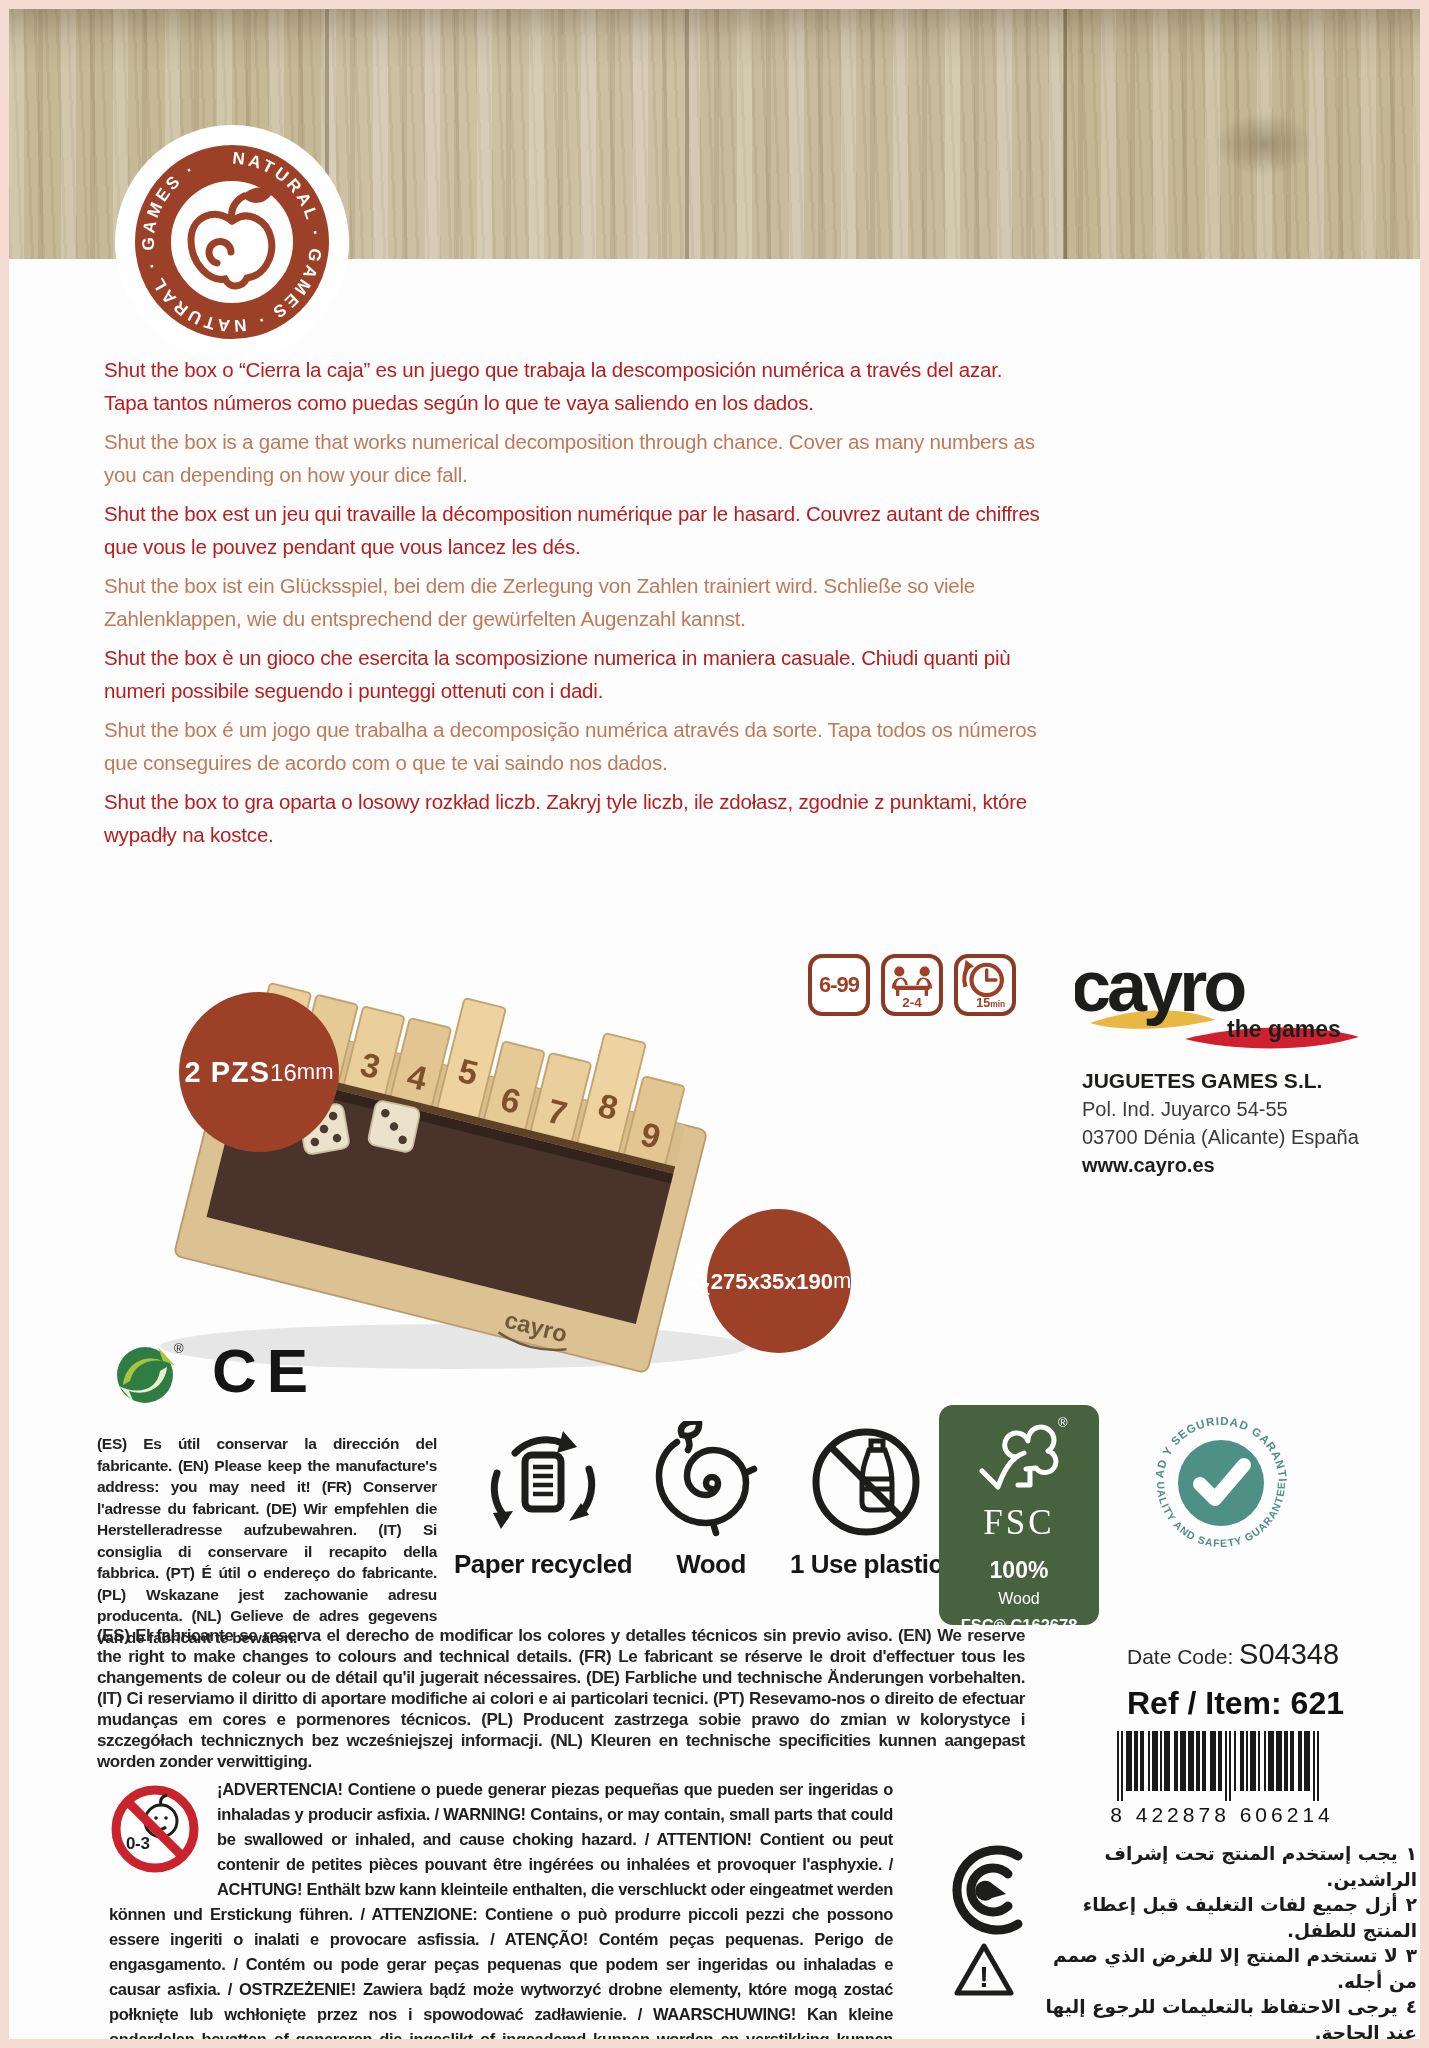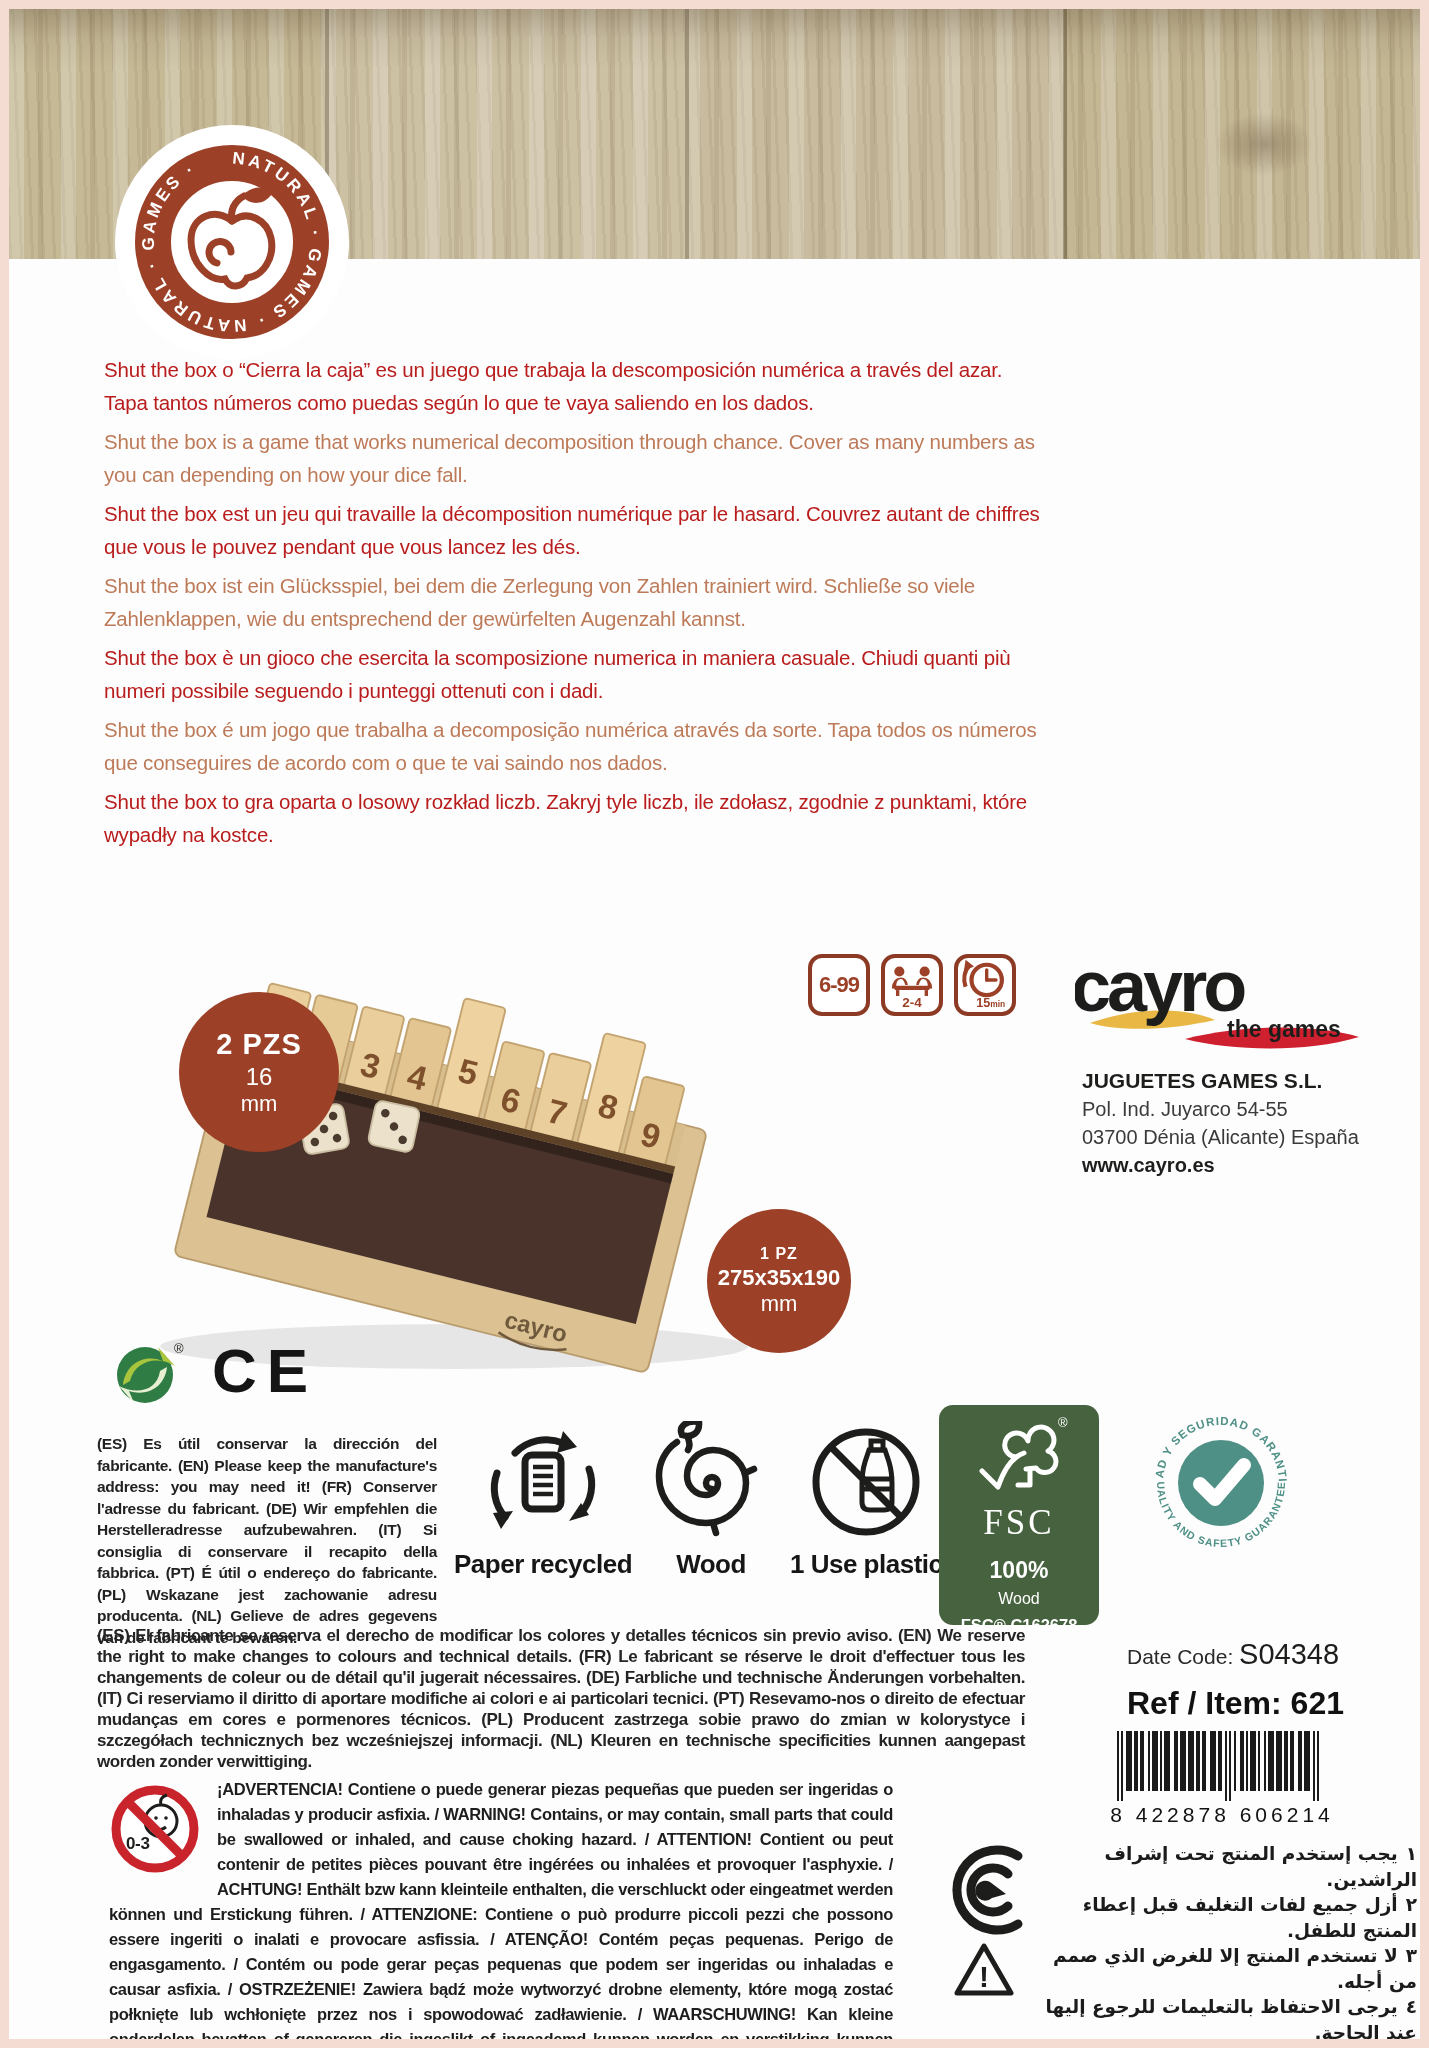--- a/index.html
+++ b/index.html
@@ -16,21 +16,21 @@
       linear-gradient(90deg,#c6b996 0 316px,#8f7f61 316px 320px,#cdc1a4 320px 676px,#8f7f61 676px 680px,#c9bc9e 680px 1054px,#8f7f61 1054px 1058px,#c4b794 1058px 100%);}
   .badge-svg{position:absolute;left:104px;top:114px;}
   
   .intro{position:absolute;left:95px;top:344px;width:942px;}
   .intro p{margin:0 0 6px;font-size:20.5px;line-height:33px;letter-spacing:-0.2px;}
   .tone-gray{color:#b91c1c;}
   .tone-accent{color:#bd7a58;}
   
   .product-svg{position:absolute;left:95px;top:925px;}
   .circle-badge{position:absolute;border-radius:50%;background:#9c4128;color:#fff;
-    display:flex;flex-direction:column;align-items:center;justify-content:center;text-align:center;}
+    display:flex;flex-direction:row;align-items:center;justify-content:center;text-align:center;}
   .badge-2pzs{left:170px;top:983px;width:160px;height:160px;}
   .badge-1pz{left:698px;top:1200px;width:144px;height:144px;}
   .circle-badge .b1{font-weight:bold;font-size:29px;letter-spacing:1px;}
   .badge-1pz .b1{font-size:16px;}
   .circle-badge .b2{font-size:24px;margin-top:2px;}
   .badge-1pz .b2{font-size:22px;font-weight:bold;}
   .circle-badge .b3{font-size:22px;}
   
   .specs{position:absolute;left:799px;top:945px;display:flex;gap:11px;}
   .spec{width:62px;height:62px;border:4px solid #8c3a24;border-radius:14px;background:#fff;

